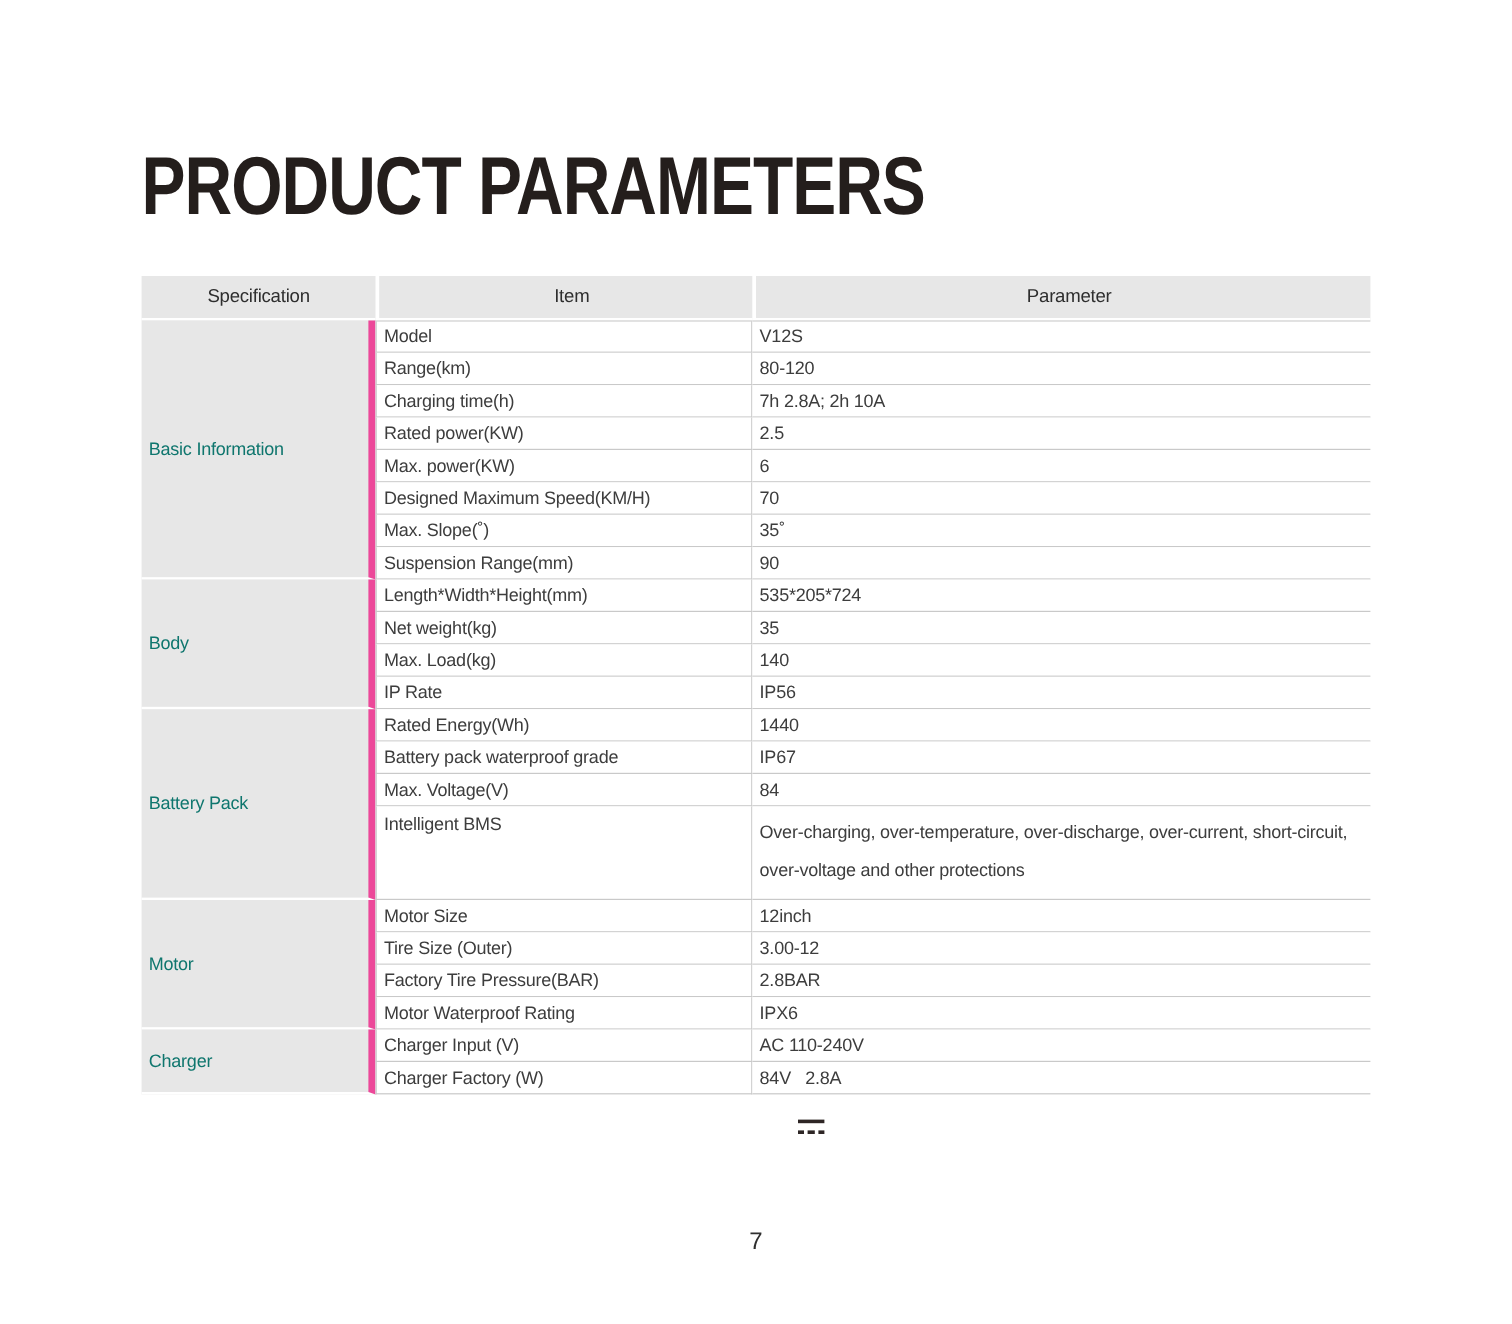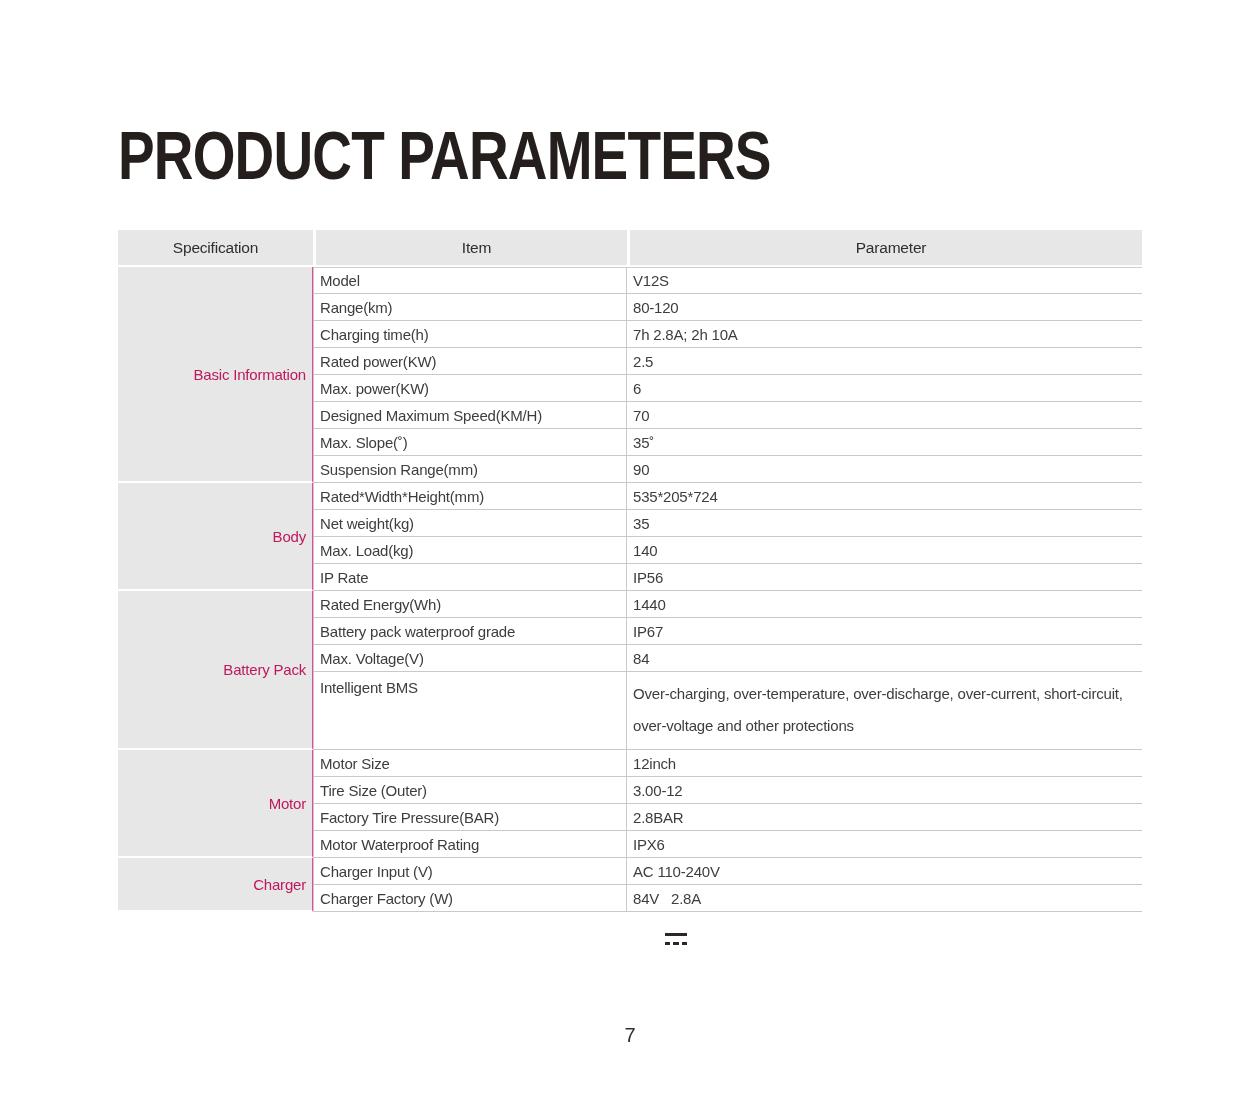--- a/index.html
+++ b/index.html
@@ -49,25 +49,24 @@
     padding: 2px 6px 2px 6px;
     font-size: 15.5px;
     border-bottom: 2px solid #ffffff;
   }
   thead th + th { border-left: 3px solid #ffffff; padding-left: 16px; }
 
   td { vertical-align: middle; }
 
   td.spec {
     background: #e7e7e7;
-    color: #be185d;
+    color: #0f766e;
     padding: 2px 6px;
-    border-right: 1px solid #ec4899;
+    border-right: 6px solid #ec4899;
     border-bottom: 2px solid #ffffff;
-    text-align: right;
   }
   td.item, td.param {
     height: 27px;
     padding: 3px 6px 3px 6px;
     border-bottom: 1px solid #c9c9c9;
     background: #ffffff;
     color: #3d3d3d;
     line-height: 19px;
   }
   td.item {
@@ -155,21 +154,21 @@
         <td class="item">Max. Slope(˚)</td>
         <td class="param">35˚</td>
       </tr>
       <tr>
         <td class="item">Suspension Range(mm)</td>
         <td class="param">90</td>
       </tr>
 
       <tr>
         <td class="spec" rowspan="4">Body</td>
-        <td class="item">Rated*Width*Height(mm)</td>
+        <td class="item">Length*Width*Height(mm)</td>
         <td class="param">535*205*724</td>
       </tr>
       <tr>
         <td class="item">Net weight(kg)</td>
         <td class="param">35</td>
       </tr>
       <tr>
         <td class="item">Max. Load(kg)</td>
         <td class="param">140</td>
       </tr>

